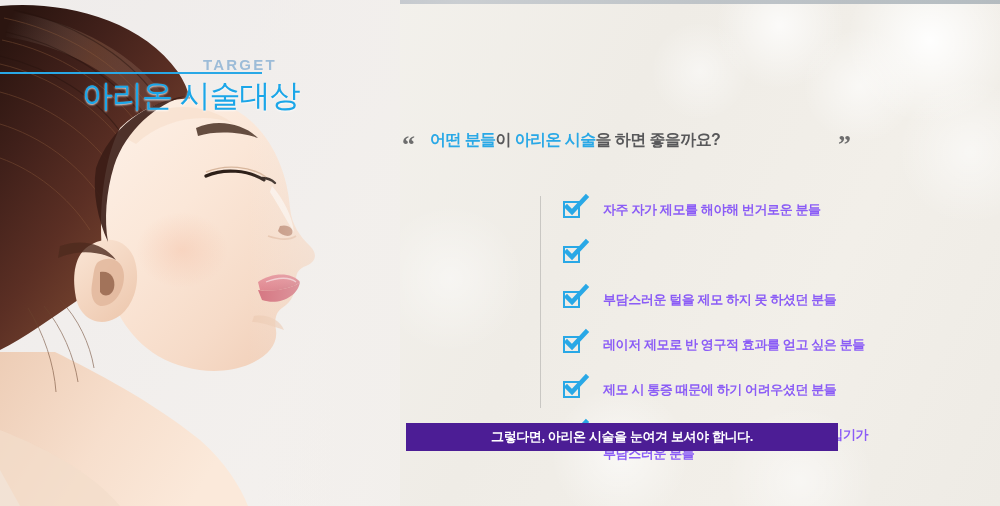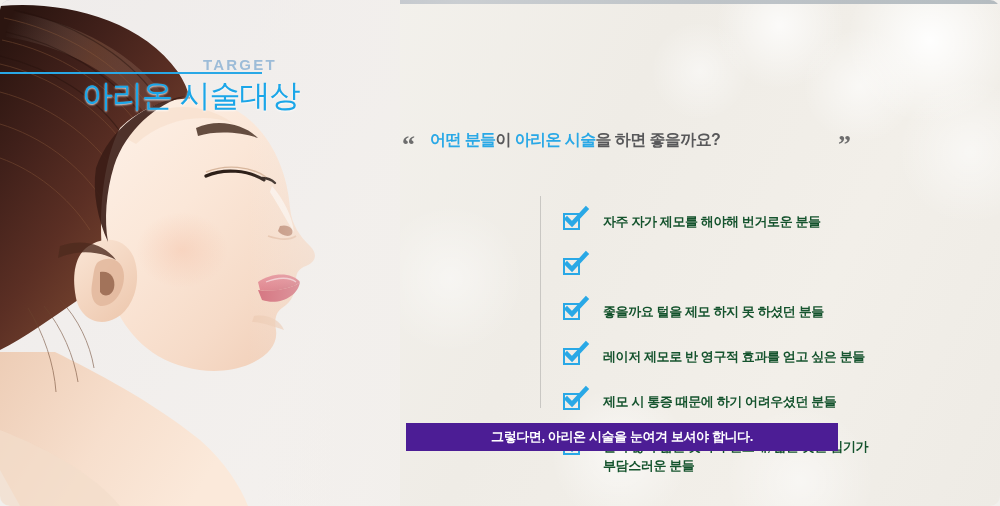--- a/index.html
+++ b/index.html
@@ -1,21 +1,21 @@
 <!DOCTYPE html>
 <html><head>
 <meta charset="utf-8">
 <style>
   html,body{margin:0;padding:0;}
   body{
     width:1000px;height:506px;overflow:hidden;
     font-family:"Liberation Sans","DejaVu Sans",sans-serif;
     background:#f2f0ed;
   }
-  #stage{position:relative;width:1000px;height:506px;overflow:hidden;border-radius:10px;}
+  #stage{position:relative;width:1000px;height:506px;overflow:hidden;}
 
   
   .bg{
     position:absolute;inset:0;
     background:
       radial-gradient(circle at 93% 8%, rgba(255,255,255,.95) 0%, rgba(255,255,255,0) 8%),
       radial-gradient(circle at 78% 5%, rgba(255,255,255,.75) 0%, rgba(255,255,255,0) 7%),
       radial-gradient(circle at 86% 17%, rgba(255,255,255,.6) 0%, rgba(255,255,255,0) 6%),
       radial-gradient(circle at 70% 14%, rgba(255,255,255,.5) 0%, rgba(255,255,255,0) 6%),
       radial-gradient(circle at 97% 30%, rgba(255,255,255,.55) 0%, rgba(255,255,255,0) 7%),
@@ -89,23 +89,22 @@
     padding-left:40px;
   }
   .list-item:last-child{margin-bottom:0;}
   .cbox{
     position:absolute;left:0;top:1px;width:17px;height:17px;
     border:2px solid #29a8e6;box-sizing:border-box;background:transparent;
   }
   .cbox svg{position:absolute;left:1px;top:-6px;overflow:visible;}
   .li-text{
     display:block;font-size:13px;line-height:19px;
-    color:#14532d;font-weight:bold;letter-spacing:-.4px;
+    color:#8b5cf6;font-weight:bold;letter-spacing:-.4px;
     padding-top:0px;
-    margin-top:12px;
   }
 
   
   .banner{
     position:absolute;left:406px;top:423px;width:432px;height:28px;
     background:#4c1d95;
     display:flex;align-items:center;justify-content:center;
   }
   .banner-text{
     color:#ffffff;font-size:13px;font-weight:bold;letter-spacing:-.4px;
@@ -281,21 +280,21 @@
         </svg>
       </span>
     </div>
 
     <div class="list-item">
       <span class="cbox">
         <svg width="22" height="22" viewBox="0 0 22 22">
           <path d="M1 10 L6 15 L20 0" stroke="#29a8e6" stroke-width="4.5" fill="none" stroke-linecap="square"></path>
         </svg>
       </span>
-      <span class="li-text">좋을까요 털을 제모 하지 못 하셨던 분들</span>
+      <span class="li-text">부담스러운 털을 제모 하지 못 하셨던 분들</span>
     </div>
 
     <div class="list-item">
       <span class="cbox">
         <svg width="22" height="22" viewBox="0 0 22 22">
           <path d="M1 10 L6 15 L20 0" stroke="#29a8e6" stroke-width="4.5" fill="none" stroke-linecap="square"></path>
         </svg>
       </span>
       <span class="li-text">레이저 제모로 반 영구적 효과를 얻고 싶은 분들</span>
     </div>

